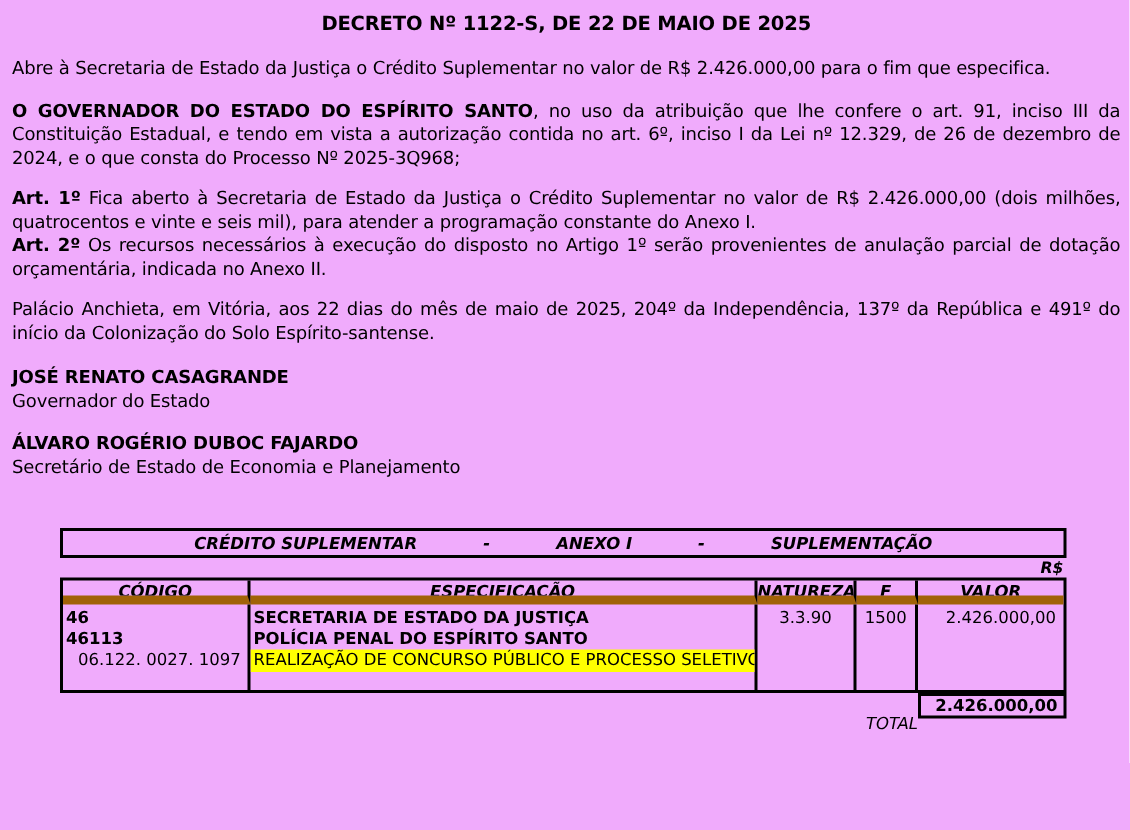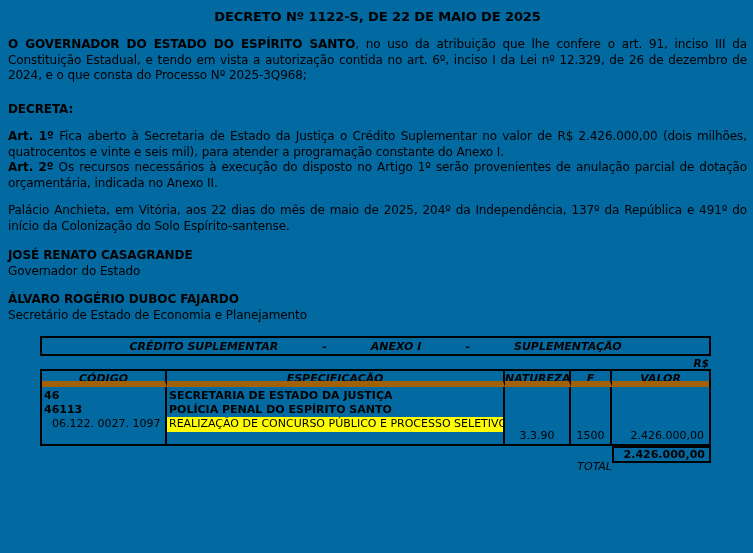--- a/index.html
+++ b/index.html
@@ -1,20 +1,20 @@
 <!DOCTYPE html>
 <html><head>
 <meta charset="utf-8">
 <style>
   html, body { margin: 0; padding: 0; background: #ffffff; }
   .page {
     position: relative;
     width: 753px;
     height: 553px;
-    background: #0369a1;
+    background: #f0abfc;
     color: #000000;
     font-family: "DejaVu Sans", sans-serif;
     font-size: 12px;
     letter-spacing: -0.1px;
     overflow: hidden;
     box-sizing: border-box;
     padding: 9px 6px 0 8px;
   }
   .doc-title {
     text-align: center;
@@ -32,21 +32,21 @@
   .mt-decreta  { margin-top: 18px; font-weight: bold; text-align: left; }
   .mt-articles { margin-top: 12px; }
   .mt-closing  { margin-top: 12px; }
   .sig { line-height: 15.5px; }
   .mt-sig1 { margin-top: 14px; }
   .mt-sig2 { margin-top: 13px; }
   .sig-name { font-weight: bold; }
   b.art-label { font-weight: bold; }
 
   
-  .annex { margin-top: 13px; margin-left: 32px; width: 671px; }
+  .annex { margin-top: 33px; margin-left: 32px; width: 671px; }
   .banner {
     box-sizing: border-box;
     width: 671px;
     border: 2px solid #000;
     height: 20px;
     display: flex;
     align-items: center;
     justify-content: center;
     gap: 44px;
     font-weight: bold;
@@ -94,21 +94,20 @@
   }
   .code-line { line-height: 14.2px; font-weight: bold; white-space: nowrap; padding-left: 2px; }
   .code-line.plain { font-weight: normal; padding-left: 10px; }
   .spec-line { line-height: 14.2px; white-space: nowrap; padding-left: 2px; font-weight: bold; }
   .spec-line.hl-line { font-weight: normal; padding-left: 0; }
   .spec-line.indent { font-weight: normal; padding-left: 26px; }
   .hl { display: inline-block; padding: 0 2px; }
   .bcell.bottom {
     display: flex;
     flex-direction: column;
-    justify-content: flex-end;
     padding-bottom: 2px;
   }
   .bcell.center { align-items: center; }
   .bcell.right  { align-items: flex-end; padding-right: 5px; }
   .total-row {
     position: relative;
     width: 671px;
     height: 18px;
     font-size: 11px;
     letter-spacing: 0;
@@ -137,24 +136,24 @@
     padding-right: 4px;
   }
 </style>
 </head>
 <body>
 
 <div class="page">
 
   <div class="doc-title">DECRETO Nº 1122-S, DE 22 DE MAIO DE 2025</div>
 
+  <p class="para mt-intro">Abre à Secretaria de Estado da Justiça o Crédito Suplementar no valor de R$ 2.426.000,00 para o fim que especifica.</p>
 
   <p class="para mt-preamble"><b>O GOVERNADOR DO ESTADO DO ESPÍRITO SANTO</b><span>, no uso da atribuição que lhe confere o art. 91, inciso III da Constituição Estadual, e tendo em vista a autorização contida no art. 6º, inciso I da Lei nº 12.329, de 26 de dezembro de 2024, e o que consta do Processo Nº 2025-3Q968;</span></p>
 
-  <p class="para mt-decreta">DECRETA:</p>
 
   <div class="mt-articles">
     <p class="para"><b class="art-label">Art. 1º</b><span> Fica aberto à Secretaria de Estado da Justiça o Crédito Suplementar no valor de R$ 2.426.000,00 (dois milhões, quatrocentos e vinte e seis mil), para atender a programação constante do Anexo I.</span></p>
     <p class="para"><b class="art-label">Art. 2º</b><span> Os recursos necessários à execução do disposto no Artigo 1º serão provenientes de anulação parcial de dotação orçamentária, indicada no Anexo II.</span></p>
   </div>
 
   <p class="para mt-closing">Palácio Anchieta, em Vitória, aos 22 dias do mês de maio de 2025, 204º da Independência, 137º da República e 491º do início da Colonização do Solo Espírito-santense.</p>
 
   <div class="sig mt-sig1">
     <div class="sig-name">JOSÉ RENATO CASAGRANDE</div>

